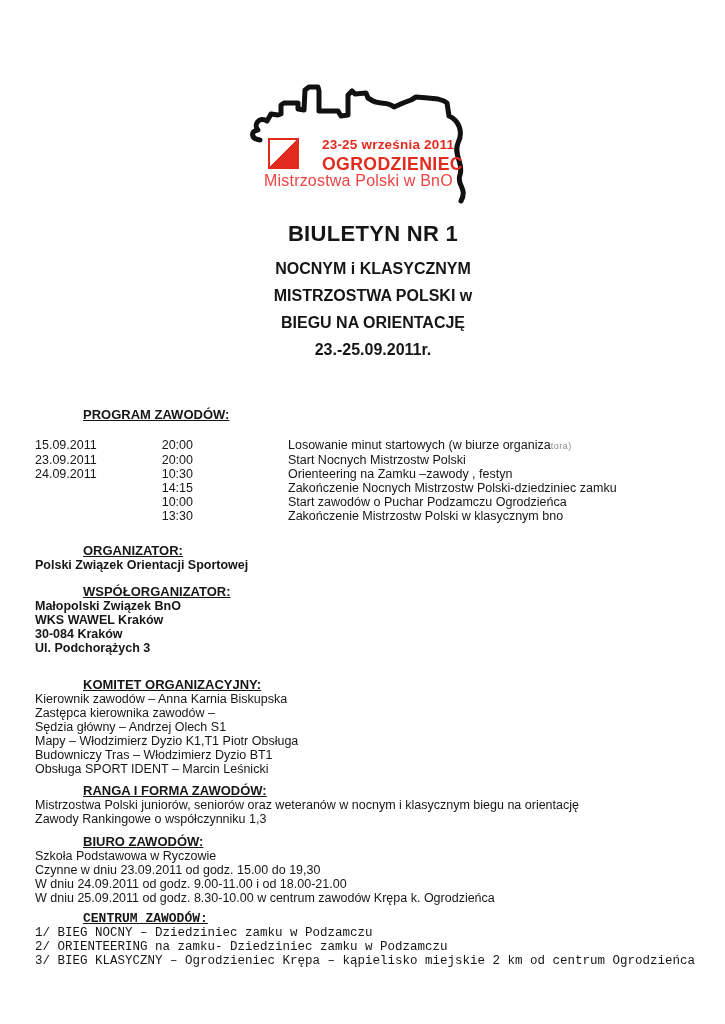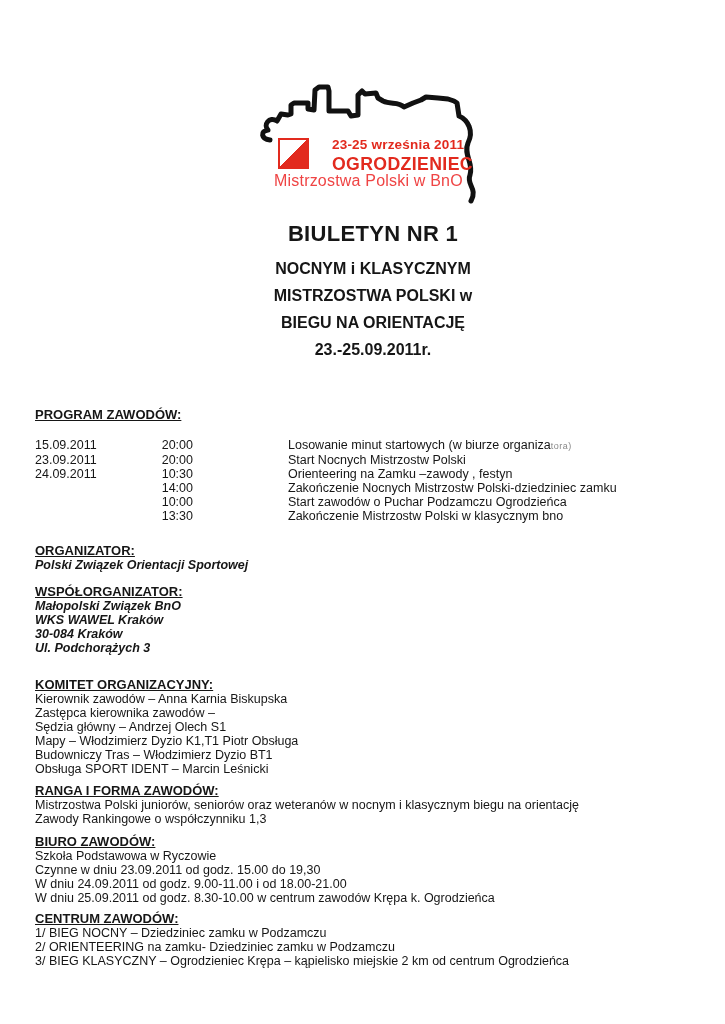--- a/index.html
+++ b/index.html
@@ -9,54 +9,54 @@
   html,body{margin:0;padding:0;background:#fff;}
   .page{
     position:relative;
     width:725px;height:1024px;
     background:#fff;
     font-family:"Liberation Sans","DejaVu Sans",sans-serif;
     color:var(--ink);
     overflow:hidden;
   }
   
-  .logo-block{position:absolute;left:258px;top:83px;width:230px;height:122px;}
+  .logo-block{position:absolute;left:248px;top:83px;width:230px;height:122px;}
   .castle{position:absolute;left:0;top:0;width:230px;height:122px;}
   .flag{
     position:absolute;left:20px;top:55px;width:27px;height:27px;
     border:2.5px solid var(--red);
     background:linear-gradient(to bottom right,#fff 49.5%,var(--red) 50%);
   }
   .logo-text{position:absolute;left:74px;top:54px;color:var(--red);white-space:nowrap;}
   .logo-dates{font-size:13.5px;font-weight:bold;letter-spacing:.2px;}
   .logo-place{font-size:19px;font-weight:bold;letter-spacing:.4px;margin-top:1px;transform:scaleX(.93);transform-origin:left;}
   .logo-sub{position:absolute;left:16px;top:89px;font-size:16px;color:#ef4444;white-space:nowrap;letter-spacing:.2px;}
   
   .content{padding-top:222px;}
   .center{text-align:center;padding-left:21px;}
   .main-title{font-size:22px;font-weight:bold;line-height:24px;letter-spacing:.3px;}
   .subtitle{margin-top:9px;font-size:16px;font-weight:bold;line-height:27px;}
   
   .section{padding-left:35px;padding-right:12px;}
-  .heading{font-size:13px;font-weight:bold;text-decoration:underline;line-height:14px;white-space:nowrap;}
+  .heading{font-size:13px;font-weight:bold;text-decoration:underline;line-height:14px;white-space:nowrap;margin-left:48px;}
   .line{font-size:12.5px;line-height:14px;white-space:nowrap;}
-  .line.bold{font-weight:bold;font-style:italic;}
+  .line.bold{font-weight:bold;}
   .rows{margin-top:16px;}
   .prow{display:grid;grid-template-columns:125px 33px 1fr;font-size:12.5px;line-height:14px;white-space:nowrap;}
   .pdate{text-align:left;}
   .ptime{text-align:right;}
   .pdesc{padding-left:95px;}
   .faded{color:#6a6a6a;font-size:9px;letter-spacing:.5px;opacity:.8;}
   .mt-program{margin-top:45px;}
   .mt-org{margin-top:21px;}
   .mt-wspol{margin-top:13px;}
   .mt-komitet{margin-top:23px;}
   .mt-ranga{margin-top:8px;}
   .mt-biuro{margin-top:9px;}
-  .mt-centrum{margin-top:7px;}
+  .mt-centrum{margin-top:7px;font-family:Liberation Mono, monospace;}
 </style>
 </head>
 <body>
 
 <div class="page">
 
   <div class="logo-block">
     <svg class="castle" viewBox="0 0 230 122">
       <path d="M12 57 C 3 56, 2 48, 10 47 C 5 42, 11 33, 19 38 L 23 31 L 30 32
                L 33 31 L 33 22 L 36 20 L 50 20 L 50 26 L 56 27
@@ -98,21 +98,21 @@
             <div class="ptime">20:00</div>
             <div class="pdesc">Start Nocnych Mistrzostw Polski</div>
           </div>
           <div class="prow">
             <div class="pdate">24.09.2011</div>
             <div class="ptime">10:30</div>
             <div class="pdesc">Orienteering na Zamku –zawody , festyn</div>
           </div>
           <div class="prow">
             <div class="pdate"></div>
-            <div class="ptime">14:00</div>
+            <div class="ptime">14:15</div>
             <div class="pdesc">Zakończenie Nocnych Mistrzostw Polski-dziedziniec zamku</div>
           </div>
           <div class="prow">
             <div class="pdate"></div>
             <div class="ptime">10:00</div>
             <div class="pdesc">Start zawodów o Puchar Podzamczu Ogrodzieńca</div>
           </div>
           <div class="prow">
             <div class="pdate"></div>
             <div class="ptime">13:30</div>

